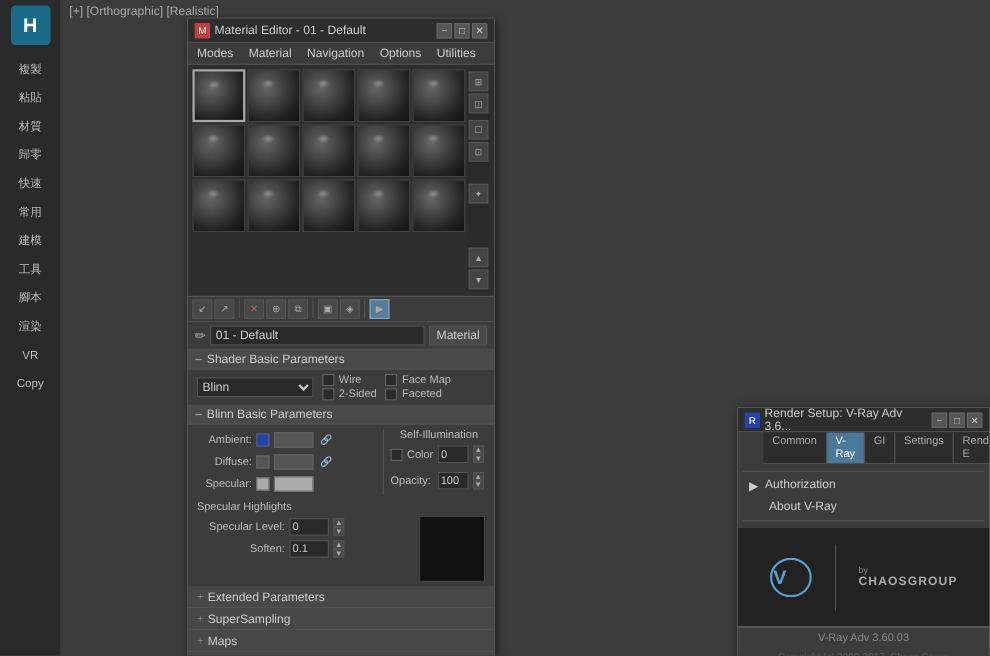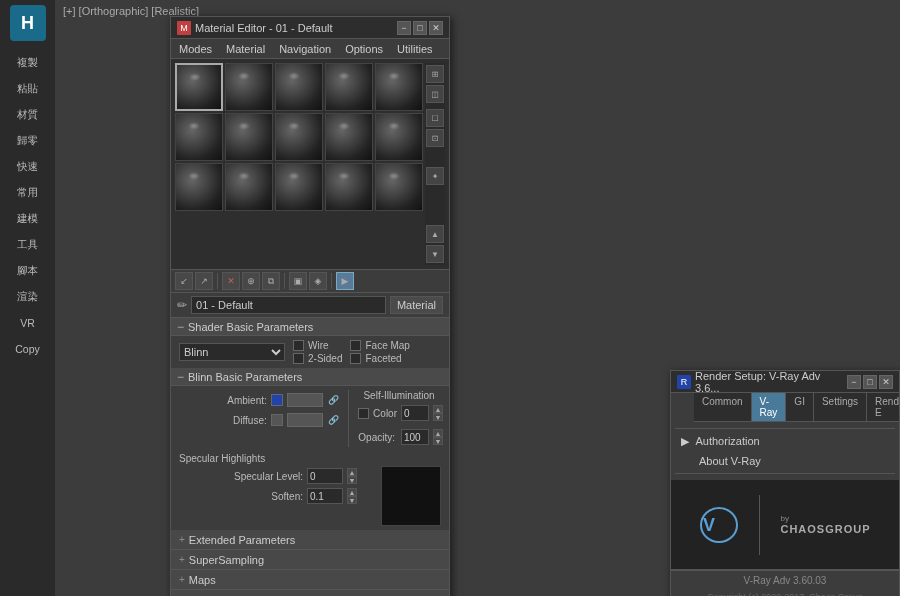--- a/index.html
+++ b/index.html
@@ -279,21 +279,20 @@
       height: 11px;
       border: 1px solid #666;
       background: #2a2a2a;
       cursor: pointer;
     }
     .param-row {
       display: flex;
       align-items: center;
       height: 20px;
       gap: 4px;
-      justify-content: flex-end;
     }
     .param-label {
       text-align: right;
       min-width: 52px;
       color: #bbb;
       font-size: 10px;
     }
     .color-swatch {
       width: 12px;
       height: 12px;
@@ -594,20 +593,25 @@
           <span class="param-label">Ambient:</span>
           <div class="color-swatch blue"></div>
           <div style="width:36px;height:14px;background:#555;border:1px solid #666;"></div>
           <div style="font-size:9px;color:#aaa;cursor:pointer;margin-left:2px;">🔗</div>
         </div>
         <div class="param-row">
           <span class="param-label">Diffuse:</span>
           <div class="color-swatch" style="background:#555;"></div>
           <div style="width:36px;height:14px;background:#555;border:1px solid #666;"></div>
           <div style="font-size:9px;color:#aaa;cursor:pointer;margin-left:2px;">🔗</div>
+        </div>
+        <div class="param-row">
+          <span class="param-label">Specular:</span>
+          <div class="color-swatch" style="background:#aaa;"></div>
+          <div style="width:36px;height:14px;background:#aaa;border:1px solid #666;"></div>
         </div>
       </div>
       <div class="right-self-illum">
         <div style="font-size:10px;color:#bbb;text-align:center;">Self-Illumination</div>
         <div class="param-row" style="margin-top:2px;">
           <div class="cb"></div>
           <span style="font-size:10px;color:#bbb;">Color</span>
           <input class="param-input" type="text" style="width: 28px;" value="0">
           <div class="spinners">
             <div class="spinner-btn">▲</div>

